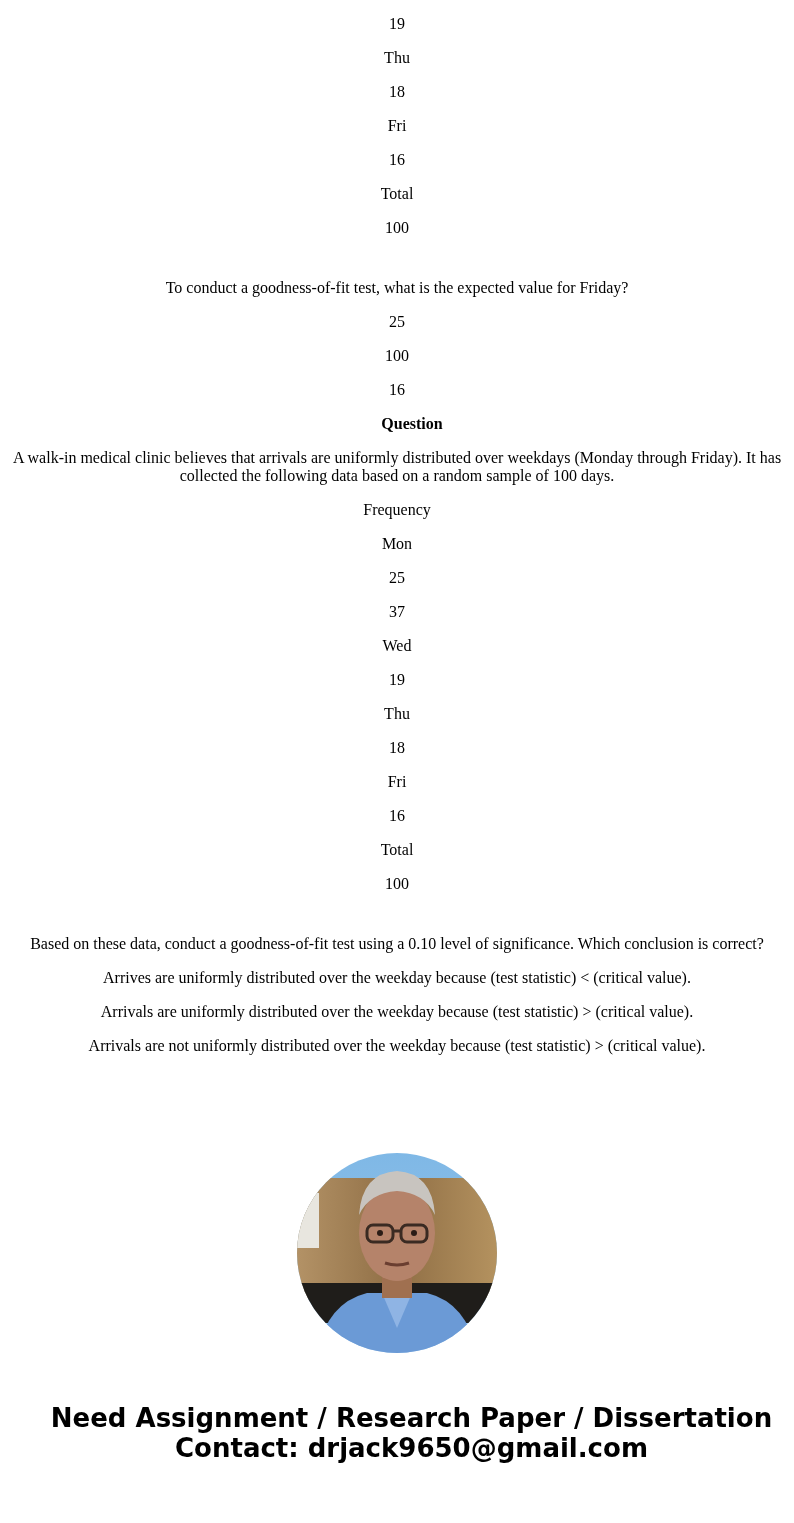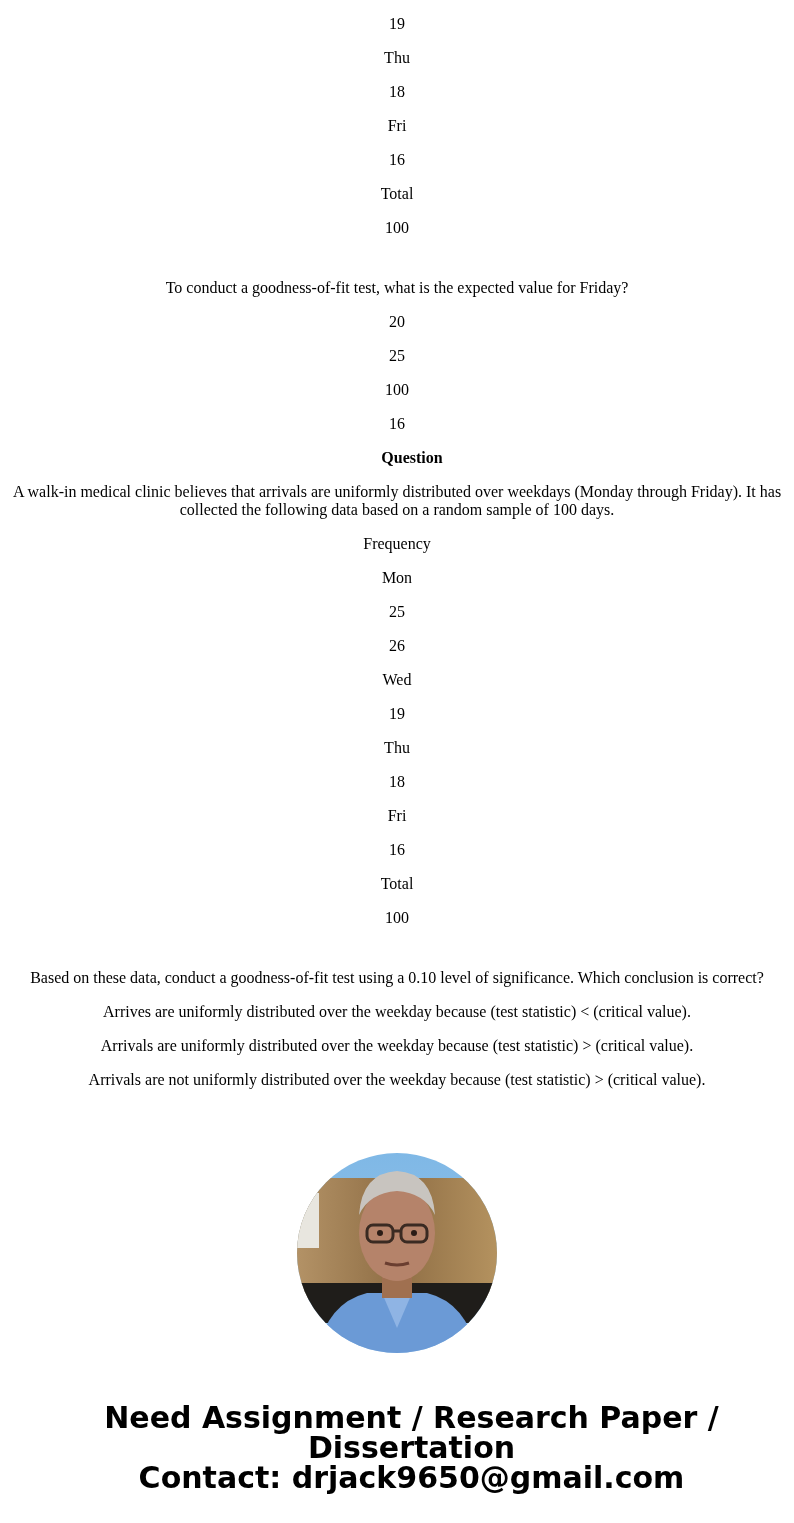--- a/index.html
+++ b/index.html
@@ -20,50 +20,49 @@
   .q-heading { font-weight: bold; margin-left: 30px; }
   .avatar-wrap {
     position: absolute; left: 297px; top: 1153px;
     width: 200px; height: 200px; border-radius: 50%; overflow: hidden;
   }
   .footer {
     position: absolute; left: 0; right: 0; top: 1403px;
     text-align: center;
     font-family: "DejaVu Sans", sans-serif;
     font-weight: bold;
-    font-size: 30px;
+    font-size: 26px;
     line-height: 30px;
     padding-left: 29px;
   }
 </style>
 </head>
 <body>
 
 <div class="content">
   <p class="first">19</p>
   <p>Thu</p>
   <p>18</p>
   <p>Fri</p>
   <p>16</p>
   <p>Total</p>
   <p>100</p>
   <div class="gap"></div>
 
   <p>To conduct a goodness-of-fit test, what is the expected value for Friday?</p>
-  <p>20</p>
   <p>25</p>
   <p>100</p>
   <p>16</p>
 
   <p class="q-heading">Question</p>
   <p>A walk-in medical clinic believes that arrivals are uniformly distributed over weekdays (Monday through Friday). It has collected the following data based on a random sample of 100 days.</p>
   <p>Frequency</p>
   <p>Mon</p>
   <p>25</p>
-  <p>26</p>
+  <p>37</p>
   <p>Wed</p>
   <p>19</p>
   <p>Thu</p>
   <p>18</p>
   <p>Fri</p>
   <p>16</p>
   <p>Total</p>
   <p>100</p>
   <div class="gap"></div>
 

